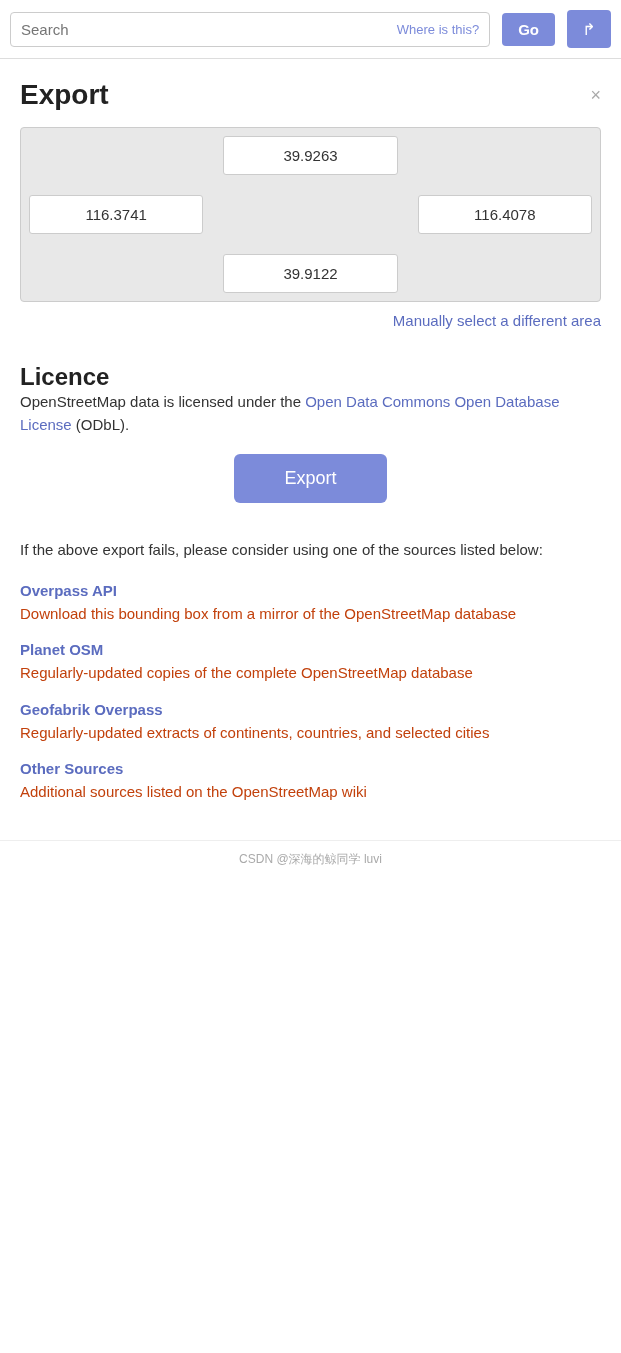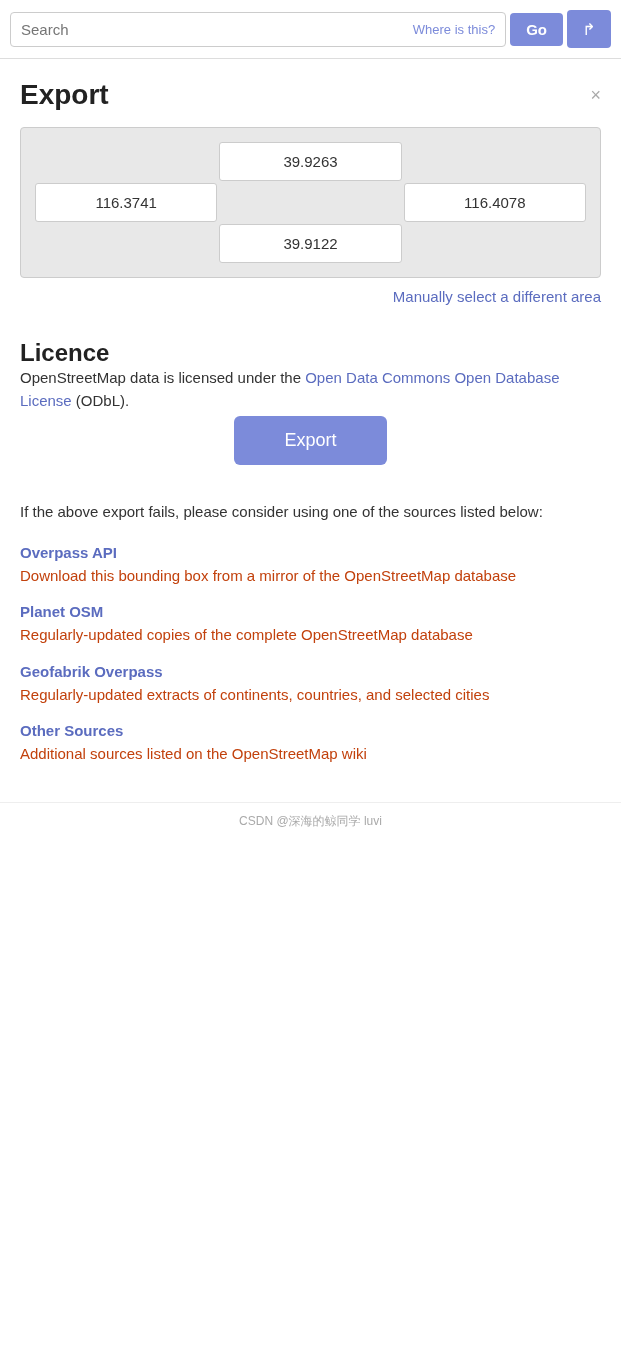--- a/index.html
+++ b/index.html
@@ -12,21 +12,21 @@
       min-height: 1353px;
     }
 
     
     .search-bar {
       display: flex;
       align-items: center;
       background: #fff;
       padding: 10px 10px;
       border-bottom: 1px solid #ddd;
-      gap: 4px;
+      gap: 12px;
     }
     .search-input-wrapper {
       flex: 1;
       position: relative;
       display: flex;
       align-items: center;
       border: 1px solid #ccc;
       border-radius: 4px;
       background: #fff;
       padding: 8px 10px;
@@ -92,25 +92,25 @@
       font-size: 18px;
       cursor: pointer;
       line-height: 1;
     }
 
     
     .bbox-grid {
       background: #e8e8e8;
       border: 1px solid #ccc;
       border-radius: 4px;
-      padding: 14px;
+      padding: 8px;
       display: grid;
       grid-template-columns: 1fr 1fr 1fr;
       grid-template-rows: auto auto auto;
-      gap: 2px;
+      gap: 20px;
       margin-bottom: 10px;
     }
     .bbox-cell {
       display: flex;
       align-items: center;
       justify-content: center;
     }
     .bbox-input {
       background: #fff;
       border: 1px solid #ccc;
@@ -155,21 +155,21 @@
     .licence-title {
       font-size: 24px;
       font-weight: bold;
       color: #222;
       margin-bottom: 0;
     }
     .licence-text {
       font-size: 15px;
       color: #333;
       line-height: 1.5;
-      margin-bottom: 4px;
+      margin-bottom: 18px;
     }
     .licence-link {
       color: #5b6cbf;
       text-decoration: none;
     }
 
     
     .export-button-wrapper {
       display: flex;
       justify-content: center;

